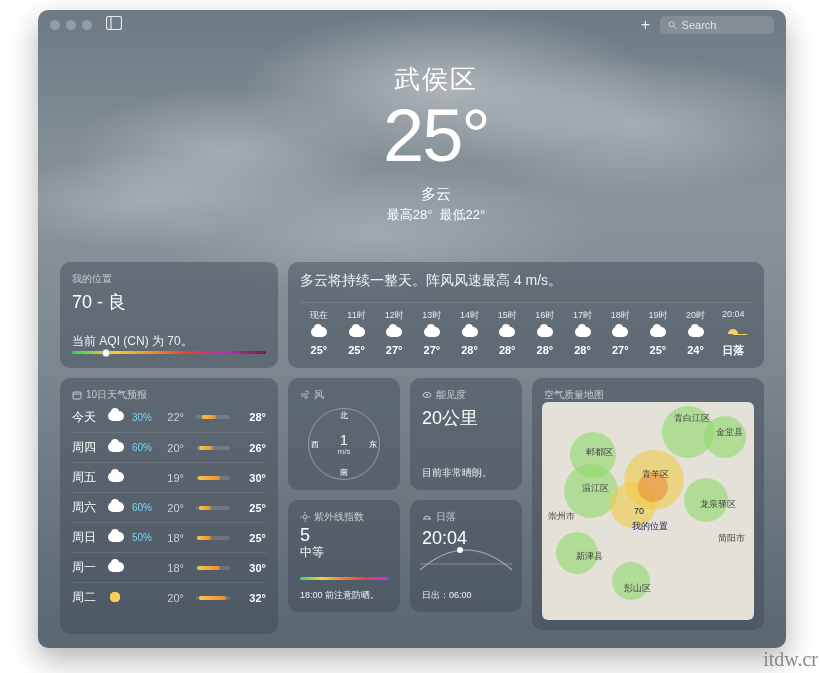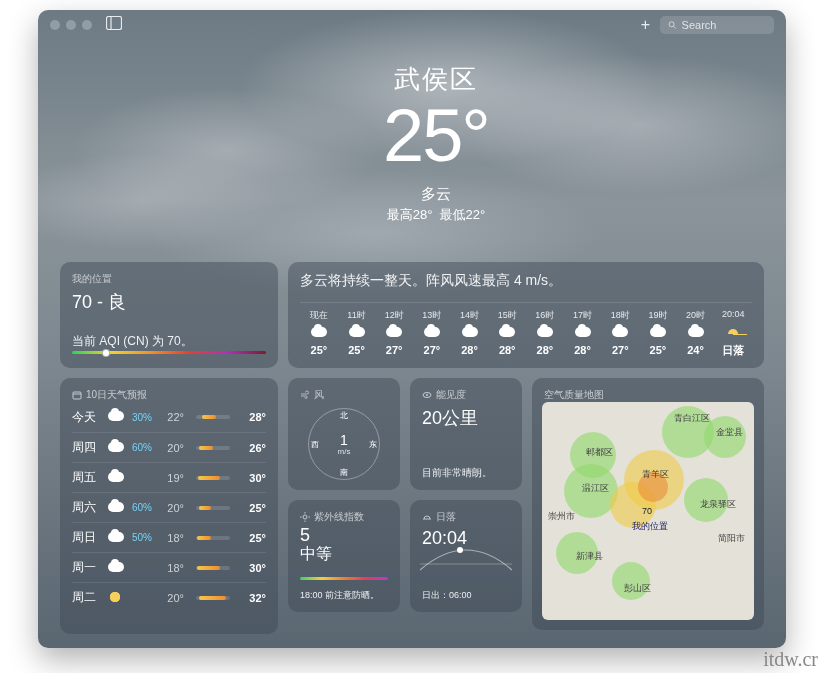--- a/index.html
+++ b/index.html
@@ -75,21 +75,21 @@
 .compass .c { position:absolute; inset:0; display:flex; flex-direction:column; justify-content:center; }
 .compass .c .ws { font-size: 14px; line-height:1; }
 .compass .c .wu { font-size: 8px; opacity:.8; }
 
 .vis { left: 350px; top: 116px; width: 112px; height: 112px; }
 .vis-val { font-size: 18px; margin-top: 4px; }
 .vis-desc { position:absolute; bottom: 10px; font-size: 10px; opacity: .9; }
 
 .uv { left: 228px; top: 238px; width: 112px; height: 112px; }
 .uv-val { font-size: 18px; margin-top: 2px; line-height:1; }
-.uv-lvl { font-size: 16px; }
+.uv-lvl { font-size: 12px; }
 .uv-bar { position:absolute; bottom: 32px; left: 12px; right: 12px; height: 3px; border-radius:2px; background: linear-gradient(90deg,#3dd065,#f2ce3b,#ee7e30,#e33b61,#b838d6); }
 .uv-desc { position:absolute; bottom: 10px; font-size: 9px; opacity: .9; }
 
 .sunset { left: 350px; top: 238px; width: 112px; height: 112px; }
 .sun-curve { position:absolute; top:44px; left:10px; right:10px; height:32px; }
 .sun-desc { position:absolute; bottom: 10px; font-size: 9px; opacity:.9; }
 
 .aqmap { left: 472px; top: 116px; right: 0; bottom: 4px; }
 .mapinner { position:absolute; inset:24px 10px 10px 10px; background:#e4e2d8; border-radius:6px; overflow:hidden; }
 .blob { position:absolute; border-radius:50%; opacity:.6; }
@@ -364,21 +364,21 @@
         <div class="blob" style="background:#8fd96b;width:46px;height:46px;left:28px;top:30px"></div>
         <div class="blob" style="background:#8fd96b;width:52px;height:52px;left:120px;top:4px"></div>
         <div class="blob" style="background:#8fd96b;width:42px;height:42px;left:162px;top:14px"></div>
         <div class="blob" style="background:#8fd96b;width:54px;height:54px;left:22px;top:62px"></div>
         <div class="blob" style="background:#f0cc47;width:60px;height:60px;left:82px;top:48px"></div>
         <div class="blob" style="background:#f0cc47;width:46px;height:46px;left:68px;top:80px"></div>
         <div class="blob" style="background:#e98c3b;width:30px;height:30px;left:96px;top:70px"></div>
         <div class="blob" style="background:#8fd96b;width:44px;height:44px;left:142px;top:76px"></div>
         <div class="blob" style="background:#8fd96b;width:42px;height:42px;left:14px;top:130px"></div>
         <div class="blob" style="background:#8fd96b;width:38px;height:38px;left:70px;top:160px"></div>
-        <div class="maplabel" style="left:100px;top:104px;color:#222;font-weight:400">70</div>
+        <div class="maplabel" style="left:92px;top:104px;color:#222;font-weight:400">70</div>
         <div class="maplabel" style="left:90px;top:118px;color:#226">我的位置</div>
       <div class="maplabel" style="left: 132px; top: 10px;">青白江区</div>
           <div class="maplabel" style="left: 174px; top: 24px;">金堂县</div>
           <div class="maplabel" style="left: 44px; top: 44px; text-align: center;">郫都区</div>
           <div class="maplabel" style="left: 40px; top: 80px;">温江区</div>
           <div class="maplabel" style="left: 100px; top: 66px;">青羊区</div>
           <div class="maplabel" style="left: 6px; top: 108px;">崇州市</div>
           <div class="maplabel" style="left: 158px; top: 96px;">龙泉驿区</div>
           <div class="maplabel" style="left: 34px; top: 148px;">新津县</div>
           <div class="maplabel" style="left: 176px; top: 130px;">简阳市</div>

